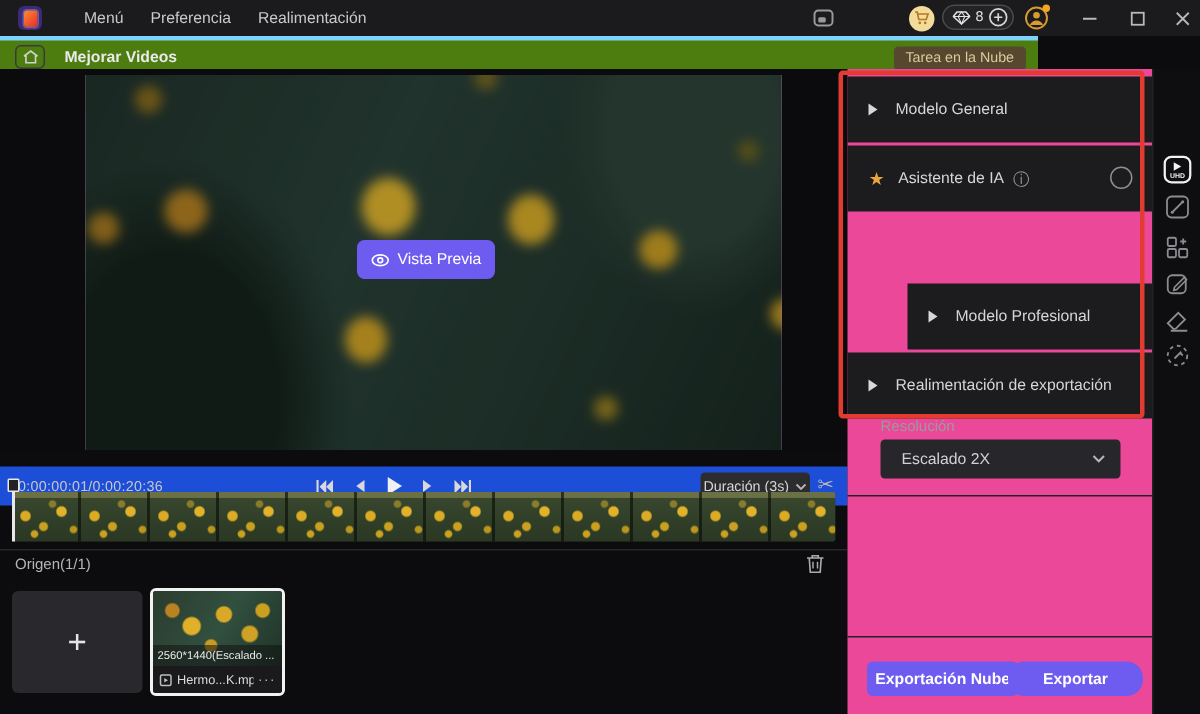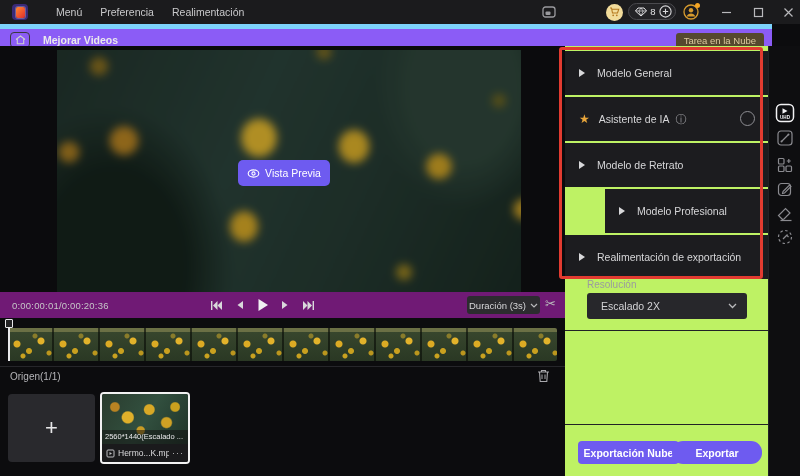--- a/index.html
+++ b/index.html
@@ -15,21 +15,21 @@
   .logo-core { width:9px; height:11px; border-radius:2px; background:linear-gradient(135deg,#ff8a2f 0%,#f0512f 60%,#d8302f 100%); box-shadow:0 0 0 1px rgba(255,255,255,.25); }
   .menu { display:flex; gap:18px; margin-left:56px; font-size:10.5px; color:#c9c9cb; }
   .menu span { cursor:default; }
   .tb-right { position:absolute; right:0; top:0; height:24px; }
   .tb-ico { position:absolute; top:0; height:24px; display:flex; align-items:center; justify-content:center; }
   .cart-circle { width:17px; height:17px; border-radius:50%; background:#f2dc9b; display:flex; align-items:center; justify-content:center; }
   .credits-pill { position:absolute; left:628px; top:3px; width:48px; height:17px; border:1px solid #4a4a4e; background:#232326; border-radius:9px; display:flex; align-items:center; justify-content:space-between; padding:0 3px 0 6px; }
   .credits-num { font-size:9.5px; color:#e4e4e6; }
   .acct-badge { position:absolute; right:-1px; top:-1px; width:5px; height:5px; border-radius:50%; background:#f5a623; }
   
-  .tabbar { position:absolute; left:0; top:24px; width:772px; height:22px; background:#8b5cf6; border-top:5px solid #7dd3fc; }
+  .tabbar { position:absolute; left:0; top:24px; width:692px; height:22px; background:#4d7c0f; border-top:3px solid #7dd3fc; }
   .home-btn { position:absolute; left:10px; top:3px; width:20px; height:16px; border:1px solid #3a3a3e; border-radius:4px; display:flex; align-items:center; justify-content:center; }
   .tab-label { position:absolute; left:43px; top:5px; font-size:10.5px; font-weight:bold; color:#eaeaec; }
   .cloud-task { position:absolute; right:8px; top:3.5px; height:16.5px; padding:0 8px; border:none; border-radius:3px; background:#55482e; color:#dcc99e; font-size:9.5px; font-family:inherit; cursor:pointer; }
   
   .stage { position:absolute; left:0; top:46px; width:565px; height:254px; background:#0b0b0d; }
   .video { position:absolute; left:57px; top:4px; width:464px; height:250px; overflow:hidden; background:#f0abfc; }
   .video-art { position:absolute; inset:-18px; filter:blur(4px);
     background:
       radial-gradient(28px 30px at 44% 37%, #e7b92e 0 55%, rgba(231,185,46,0) 72%),
       radial-gradient(24px 26px at 63% 40%, #deb02a 0 55%, rgba(222,176,42,0) 72%),
@@ -42,21 +42,21 @@
       radial-gradient(16px 16px at 97% 62%, #c89b24 0 55%, rgba(200,155,36,0) 75%),
       radial-gradient(10px 10px at 92% 24%, #6e6420 0 60%, rgba(110,100,32,0) 80%),
       radial-gradient(12px 12px at 73% 84%, #9a8120 0 55%, rgba(154,129,32,0) 78%),
       radial-gradient(90px 120px at 85% 20%, #2e443a 0 60%, rgba(46,68,58,0) 100%),
       radial-gradient(120px 160px at 15% 82%, #14211b 0 60%, rgba(20,33,27,0) 100%),
       linear-gradient(115deg, #20302a 0%, #2a413a 40%, #243831 65%, #182721 100%);
   }
   .video-dim { position:absolute; inset:0; background:rgba(4,7,5,.24); }
   .vista { position:absolute; left:181px; top:110px; width:92px; height:26px; border:none; border-radius:5px; background:#6e5bf0; color:#fff; font-size:10.5px; font-family:inherit; display:flex; align-items:center; justify-content:center; gap:5px; cursor:pointer; }
   
-  .controlbar { position:absolute; left:0; top:292px; width:565px; height:26px; background:#701a75; }
+  .controlbar { position:absolute; left:0; top:311px; width:565px; height:26px; background:#1d4ed8; }
   .timecode { position:absolute; left:12px; top:8px; font-size:9.5px; color:#c6c6c8; letter-spacing:.2px; }
   .transport { position:absolute; left:210px; top:0; width:105px; height:26px; display:flex; align-items:center; justify-content:space-between; }
   .tbtn { background:none; border:none; padding:0; display:flex; align-items:center; cursor:pointer; }
   .dur-pill { position:absolute; left:467px; top:4px; width:73px; height:18px; background:#2c2c2f; border-radius:3px; display:flex; align-items:center; justify-content:center; gap:4px; font-size:9.5px; color:#d6d6d8; cursor:pointer; }
   .scissors { position:absolute; left:545px; top:4px; font-size:13px; color:#b9b9bc; cursor:pointer; }
   
   .filmstrip { position:absolute; left:8px; top:328px; width:549px; height:33px; border-radius:2px;
     background-color:#2c3a26;
     background-image:
       radial-gradient(circle at 9px 16px, #dcab24 0 3px, rgba(0,0,0,0) 4px),
@@ -86,21 +86,21 @@
       radial-gradient(7px 7px at 15% 25%, #b98322 0 60%, rgba(0,0,0,0) 78%),
       radial-gradient(7px 7px at 85% 25%, #caa01e 0 60%, rgba(0,0,0,0) 78%),
       radial-gradient(6px 6px at 45% 70%, #c89b24 0 60%, rgba(0,0,0,0) 80%),
       linear-gradient(120deg, #2a3c2e 0%, #32503f 50%, #1f3328 100%);
   }
   .thumb-caption { position:absolute; left:0; top:36px; width:100%; height:14px; background:rgba(18,18,18,.55); color:#e8e8ea; font-size:7.5px; line-height:14px; padding-left:3px; white-space:nowrap; overflow:hidden; }
   .thumb-name-row { position:absolute; left:0; bottom:0; width:100%; height:18px; background:#1a1a1c; display:flex; align-items:center; padding:0 4px; gap:3px; }
   .thumb-name { font-size:8.5px; color:#dcdcde; flex:1; white-space:nowrap; overflow:hidden; }
   .thumb-more { font-size:9px; color:#bdbdc0; letter-spacing:1px; cursor:pointer; }
   
-  .panel { position:absolute; left:565px; top:46px; width:203px; height:430px; background:#bef264; }
+  .panel { position:absolute; left:565px; top:46px; width:203px; height:430px; background:#ec4899; }
   .prow { position:absolute; left:0; width:203px; height:44px; background:#1c1c1f; display:flex; align-items:center; padding-left:14px; cursor:pointer; }
   .prow .tri { width:0; height:0; border-top:4px solid transparent; border-bottom:4px solid transparent; border-left:6px solid #d8d8da; margin-right:12px; }
   .prow .lbl { font-size:10.5px; color:#d6d6d8; }
   .star { color:#e9a63b; font-size:12px; margin-right:9px; }
   .info { color:#9a9a9e; font-size:11px; margin-left:6px; }
   .radio { position:absolute; right:13px; top:14px; width:15px; height:15px; border:1.5px solid #8e8e93; border-radius:50%; cursor:pointer; }
   .red-box { position:absolute; left:559px; top:47px; width:204px; height:232px; border:3px solid #e23b30; border-radius:3px; pointer-events:none; z-index:20; }
   .res-label { position:absolute; left:587px; top:279px; font-size:10px; color:#9b9b9f; }
   .res-dd { position:absolute; left:587px; top:293px; width:160px; height:26px; background:#27272b; border-radius:3px; display:flex; align-items:center; padding:0 10px 0 14px; cursor:pointer; }
   .res-dd .val { font-size:10.5px; color:#d2d2d5; flex:1; }
@@ -281,24 +281,20 @@
     <div class="prow" style="top:5px;">
       <span class="tri"></span>
       <span class="lbl">Modelo General</span>
     </div>
     <div class="prow" style="top:51px;">
       <span class="star">★</span>
       <span class="lbl">Asistente de IA</span>
       <span class="info">ⓘ</span>
       <span class="radio"></span>
     </div>
-    <div class="prow" style="top:97px;">
-      <span class="tri"></span>
-      <span class="lbl">Modelo de Retrato</span>
-    </div>
     <div class="prow" style="top:143px;margin-left:40px;">
       <span class="tri"></span>
       <span class="lbl">Modelo Profesional</span>
     </div>
     <div class="prow" style="top:189px;">
       <span class="tri"></span>
       <span class="lbl">Realimentación de exportación</span>
     </div>
   </div>
   <span class="res-label">Resolución</span>

